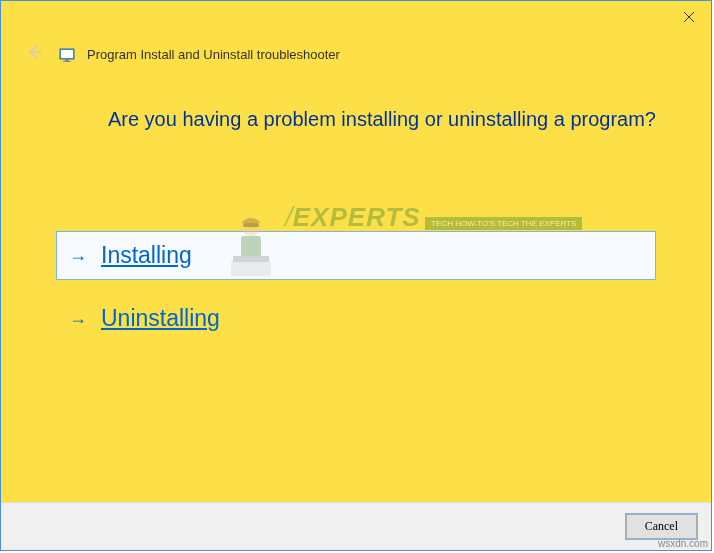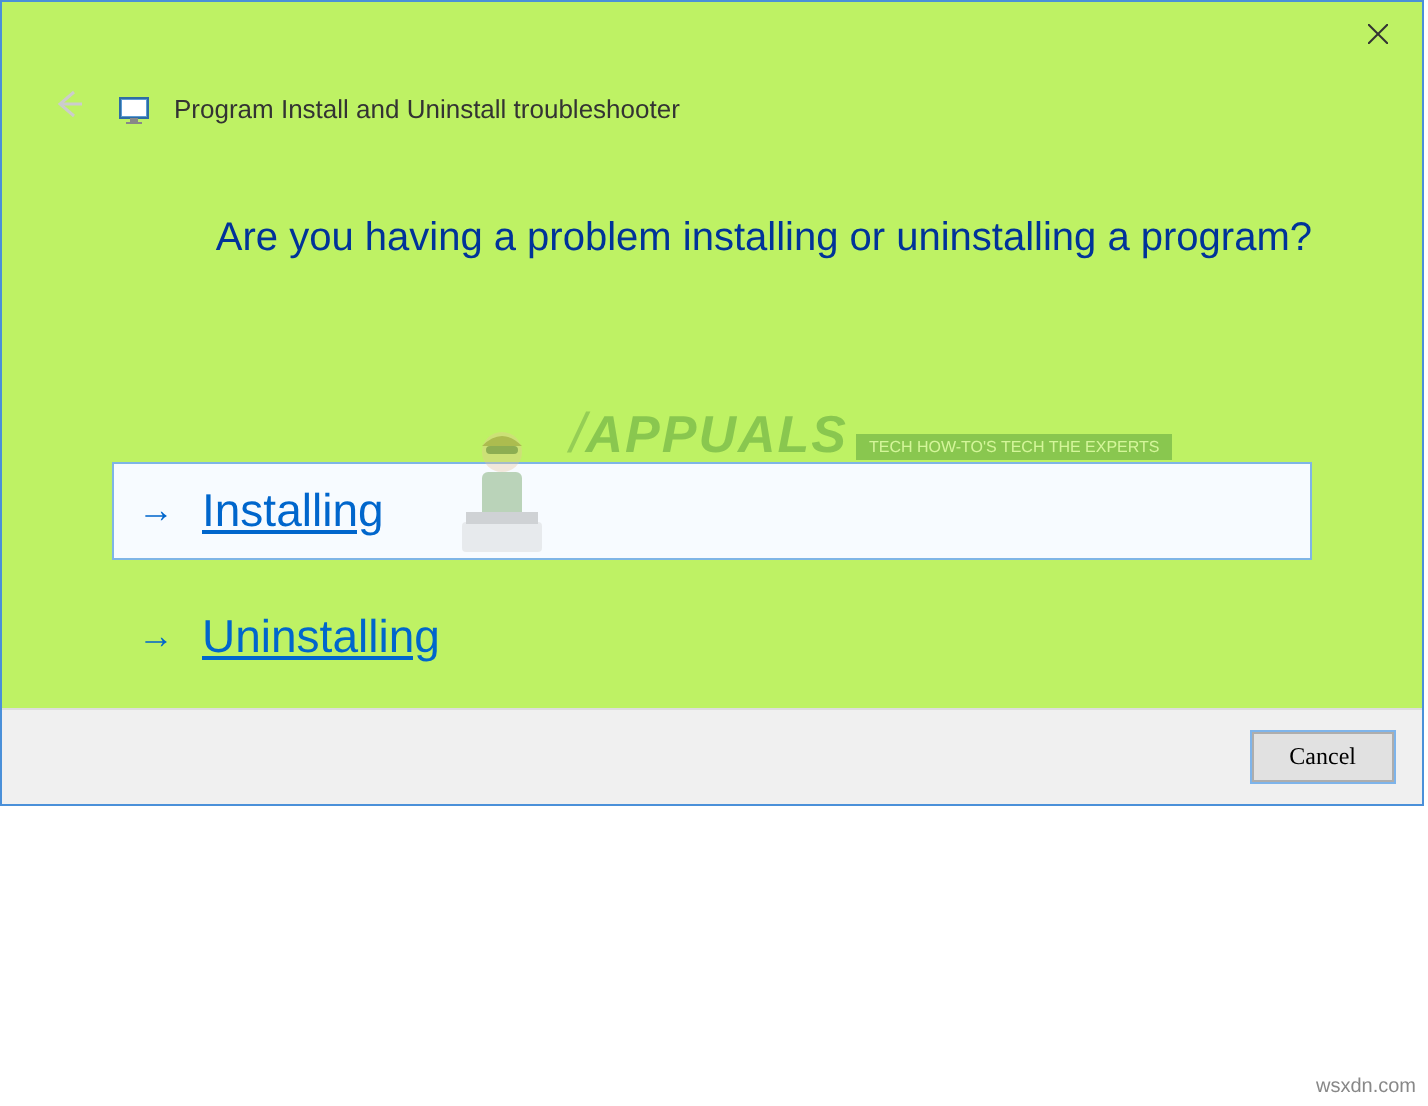--- a/index.html
+++ b/index.html
@@ -6,24 +6,24 @@
     body {
       width: 714px;
       height: 553px;
       font-family: "Segoe UI", Tahoma, sans-serif;
       background: #fff;
       position: relative;
       overflow: hidden;
     }
     .window {
       width: 712px;
-      height: 403px;
+      height: 551px;
       border: 1px solid #4a90d9;
       position: relative;
-      background: #bef264;
+      background: #fde047;
     }
     .titlebar {
       height: 32px;
       display: flex;
       justify-content: flex-end;
       align-items: center;
     }
     .close-btn {
       width: 45px;
       height: 30px;
@@ -196,21 +196,21 @@
   <div class="watermark">
     <svg class="guy" viewBox="0 0 60 70">
       <circle cx="30" cy="15" r="10" fill="#e8c49a"></circle>
       <path d="M20 12 Q30 2 40 12" fill="#8b5a2b"></path>
       <rect x="22" y="12" width="16" height="4" fill="#333" rx="2"></rect>
       <rect x="20" y="25" width="20" height="25" fill="#4a8c3a" rx="3"></rect>
       <rect x="10" y="50" width="40" height="15" fill="#ccc" rx="2"></rect>
       <rect x="12" y="45" width="36" height="6" fill="#888"></rect>
     </svg>
     <div style="position:relative; left:24px;">
-      <span style="color:#4a8c3a;font-size:28px;font-style:italic;">/</span><span class="brand">APPUALS</span>
+      <span style="color:#4a8c3a;font-size:28px;font-style:italic;">/</span><span class="brand">EXPERTS</span>
       <div class="sub">TECH HOW-TO'S TECH THE EXPERTS</div>
     </div>
   </div>
 
   <div class="footer">
     <button class="cancel-btn">Cancel</button>
   </div>
 
 </div>
 

